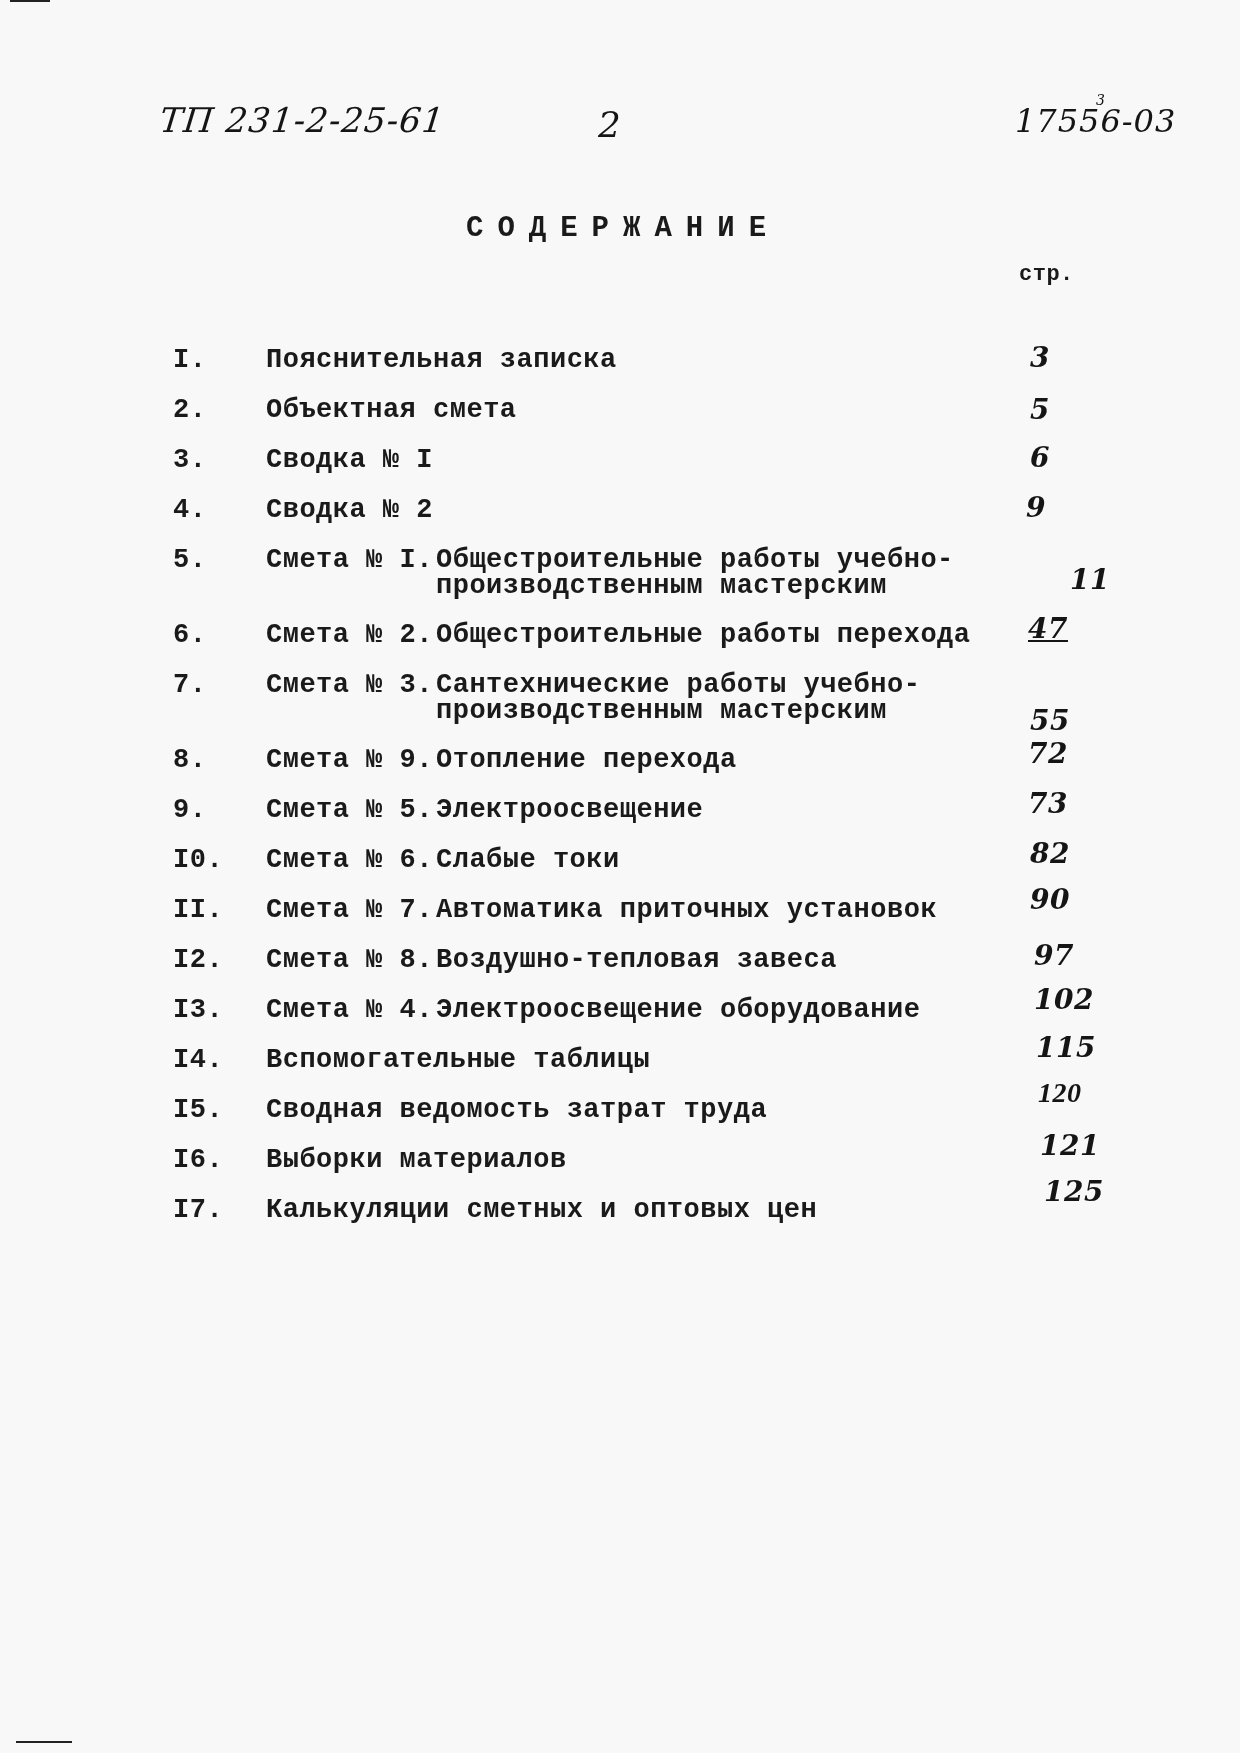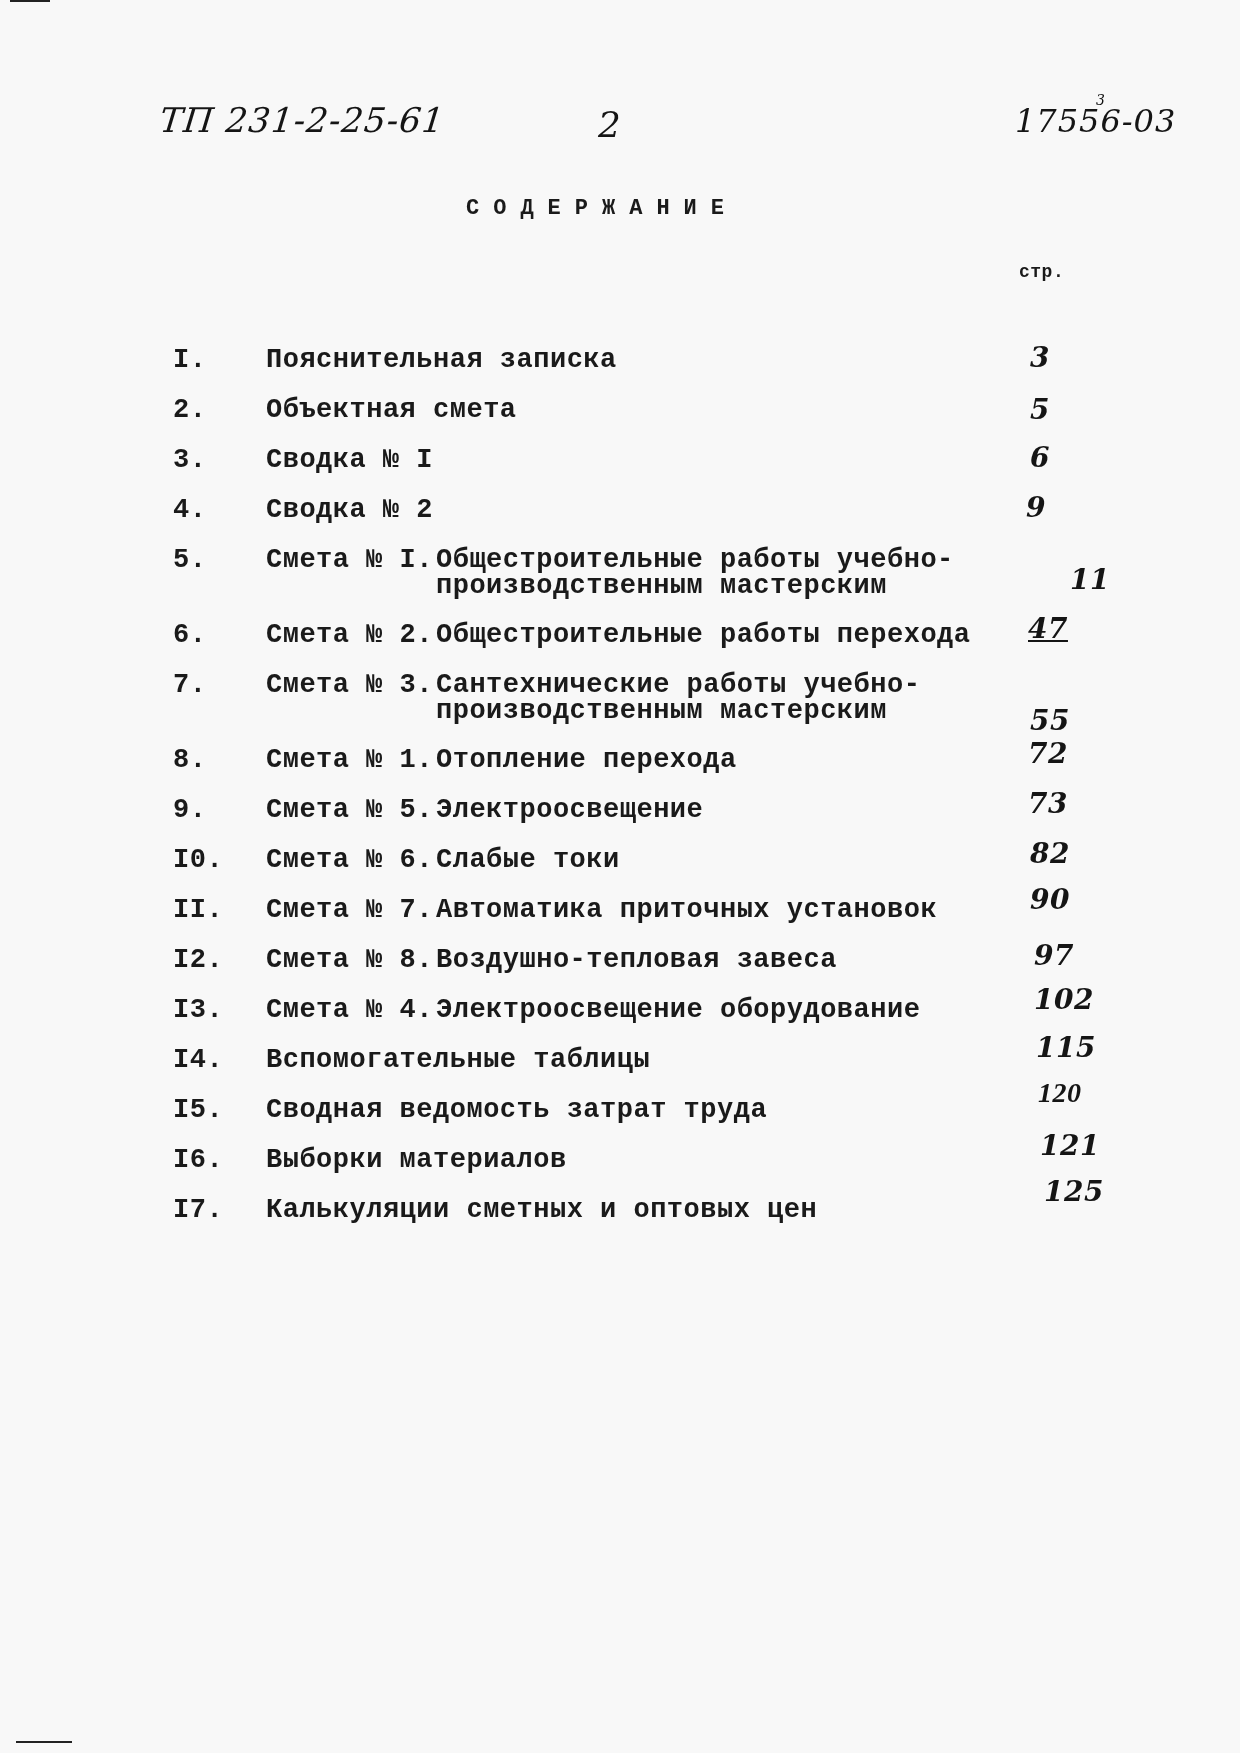--- a/index.html
+++ b/index.html
@@ -21,24 +21,24 @@
     font-weight: bold;
     color: #1a1a1a;
     font-size: 27px;
     letter-spacing: 0.5px;
   }
   #doc-code { left: 160px; top: 100px; font-size: 34px; letter-spacing: 1px; transform: skewX(-6deg); }
   #page-num { left: 598px; top: 104px; font-size: 36px; }
   #archive-num { left: 1015px; top: 102px; font-size: 32px; letter-spacing: 1px; }
   #archive-sup { position: absolute; left: 1096px; top: 92px; font-size: 14px; font-family: "DejaVu Serif", serif; font-style: italic; }
   #title {
-    position: absolute; left: 466px; top: 196px;
-    font-size: 22px; letter-spacing: 14px;
+    position: absolute; left: 466px; top: 212px;
+    font-size: 29px; letter-spacing: 14px;
   }
-  #col-page-label { position: absolute; left: 1019px; top: 262px; font-size: 18px; }
+  #col-page-label { position: absolute; left: 1019px; top: 262px; font-size: 22px; }
   .row { position: absolute; left: 0; width: 1240px; }
   .num { position: absolute; left: 173px; top: 0; }
   .label { position: absolute; left: 266px; top: 0; white-space: nowrap; }
   .label .pre { display: inline-block; width: 170px; }
   .label .line2 { display: block; margin-left: 170px; margin-top: -4px; }
   .pg { position: absolute; left: 1030px; font-size: 28px; }
   .mark { position: absolute; background: #222; }
 </style>
 </head>
 <body>
@@ -85,21 +85,21 @@
       <span class="label"><span class="pre">Смета № 2.</span><span>Общестроительные работы перехода</span></span>
       <span class="pg hand" style="top: -8px; left: 1028px; text-decoration: underline;">47</span>
     </div>
     <div class="row typed" style="top: 670px;">
       <span class="num">7.</span>
       <span class="label"><span class="pre">Смета № 3.</span><span>Сантехнические работы учебно-</span><span class="line2">производственным мастерским</span></span>
       <span class="pg hand" style="top: 34px; left: 1030px;">55</span>
     </div>
     <div class="row typed" style="top: 745px;">
       <span class="num">8.</span>
-      <span class="label"><span class="pre">Смета № 1.</span><span>Отопление перехода</span></span>
+      <span class="label"><span class="pre">Смета № 9.</span><span>Отопление перехода</span></span>
       <span class="pg hand" style="top: -8px; left: 1028px;">72</span>
     </div>
     <div class="row typed" style="top: 795px;">
       <span class="num">9.</span>
       <span class="label"><span class="pre">Смета № 5.</span><span>Электроосвещение</span></span>
       <span class="pg hand" style="top: -8px; left: 1028px;">73</span>
     </div>
     <div class="row typed" style="top: 845px;">
       <span class="num">I0.</span>
       <span class="label"><span class="pre">Смета № 6.</span><span>Слабые токи</span></span>

